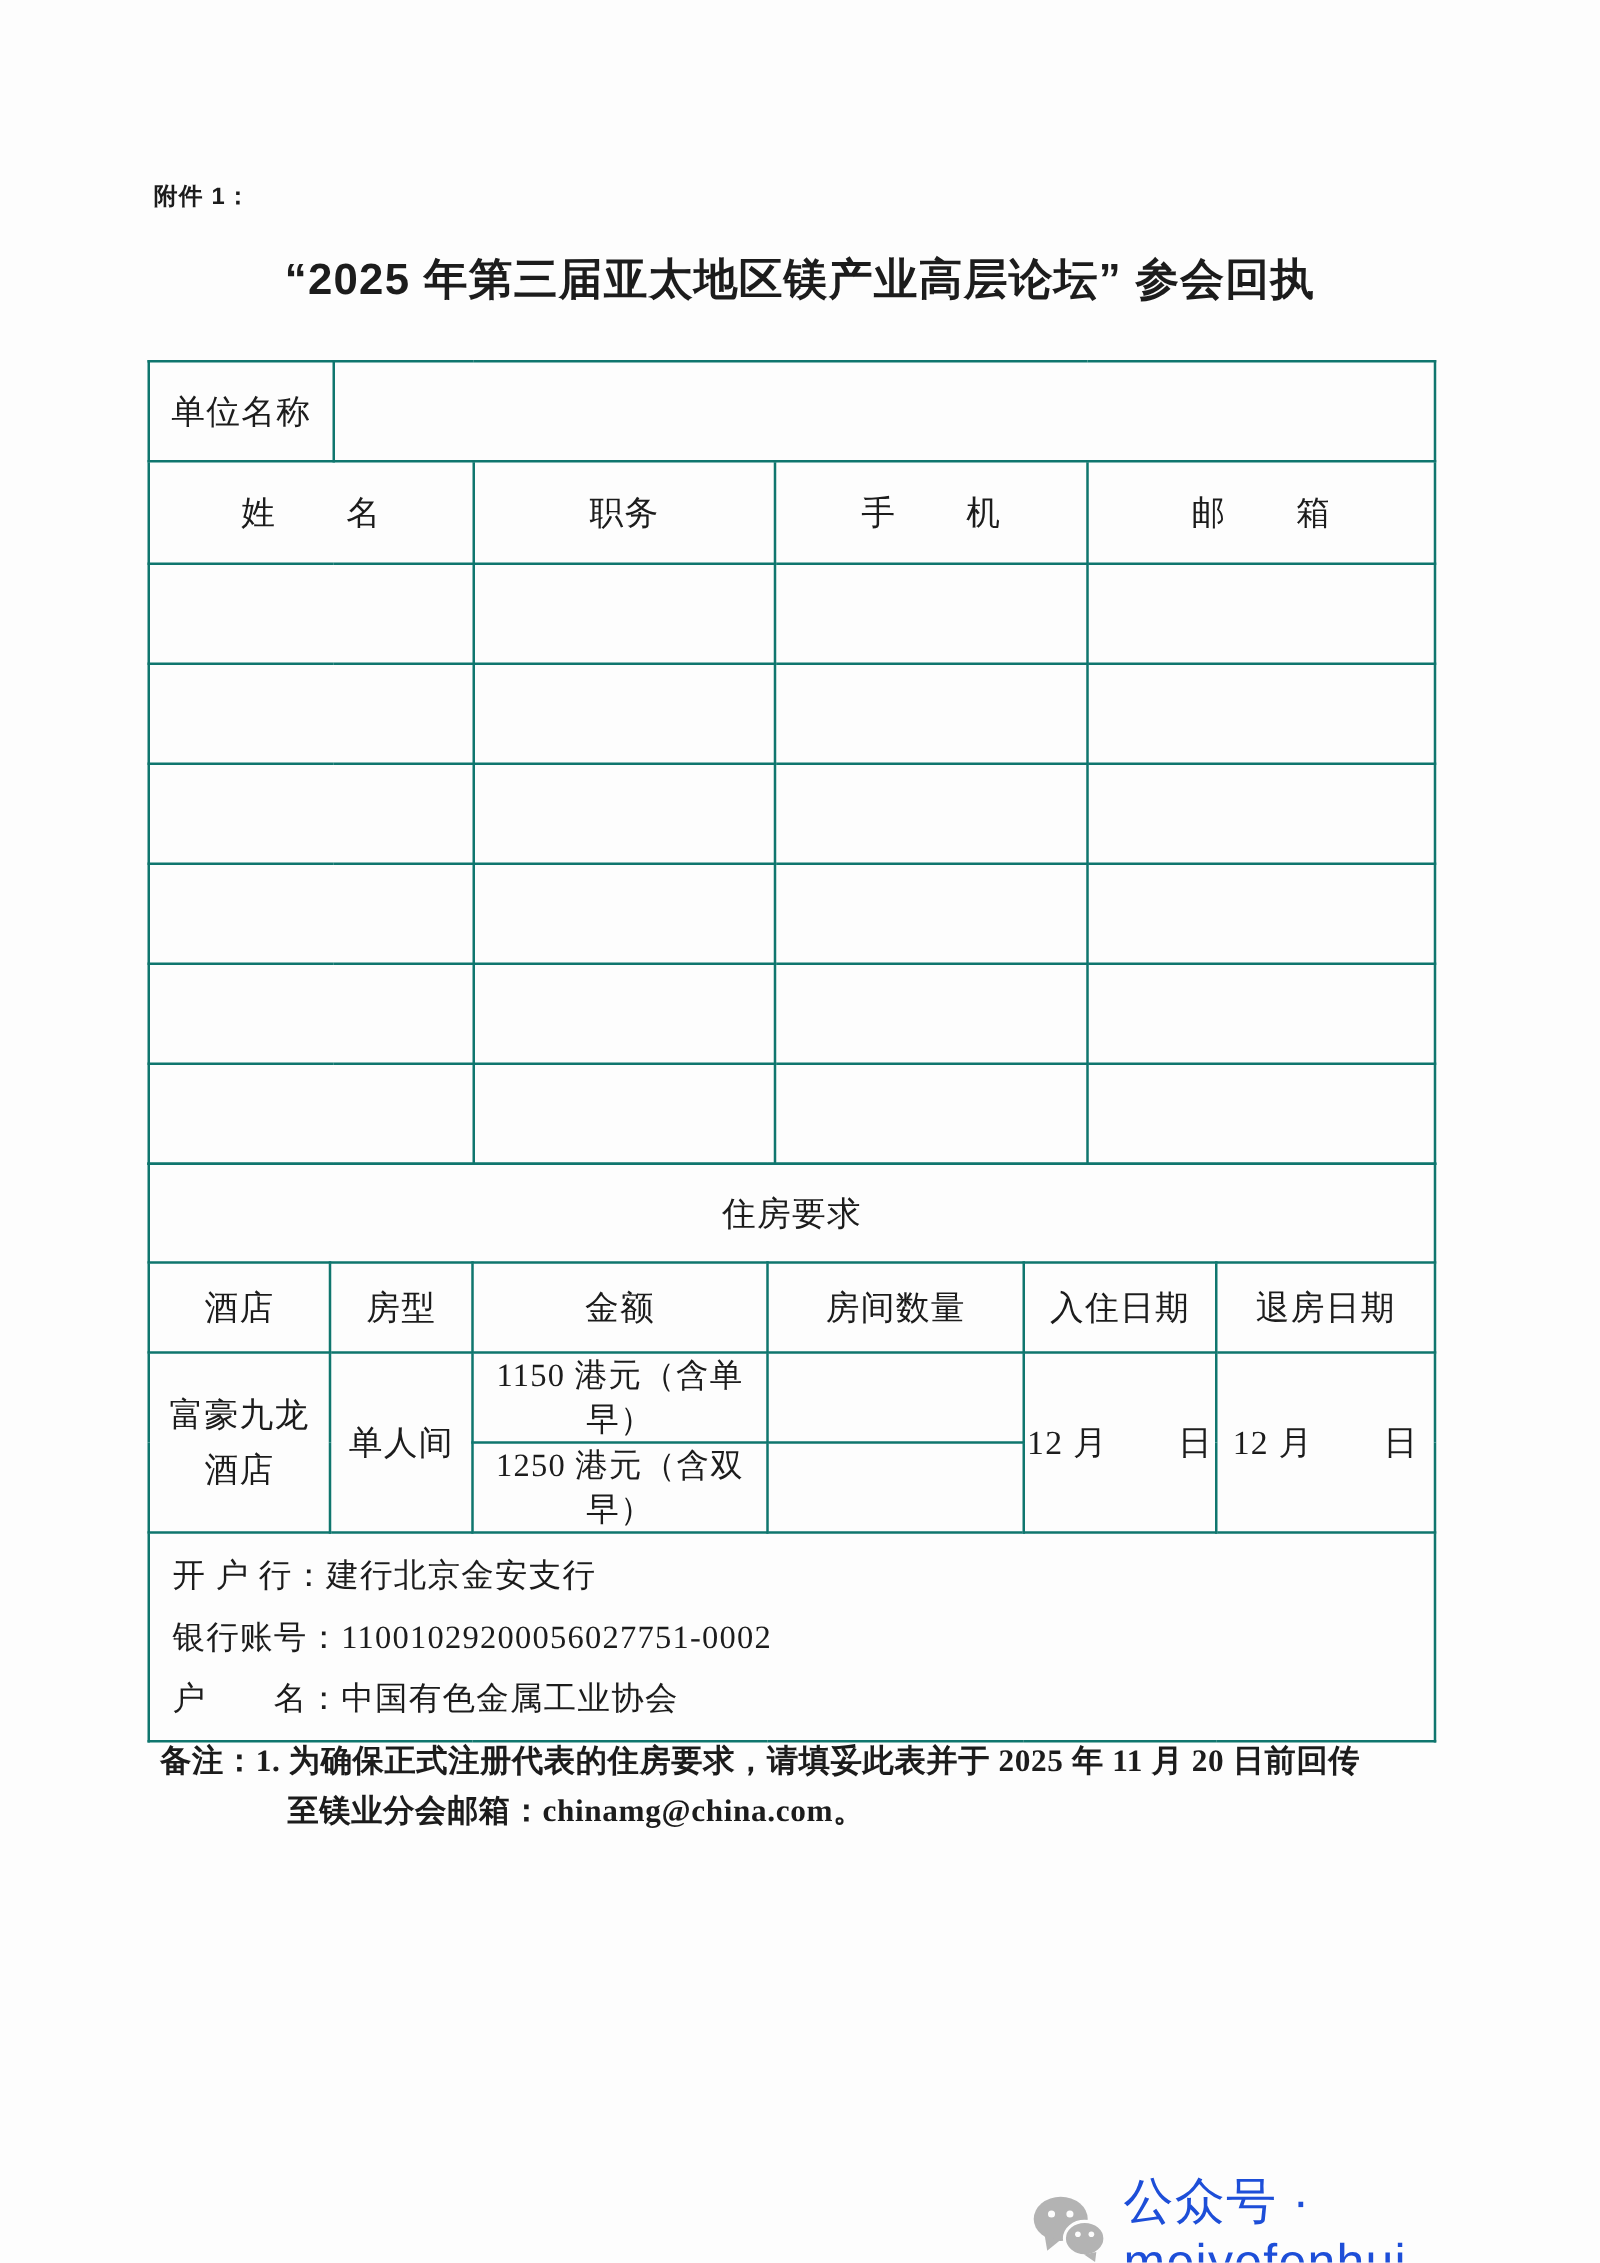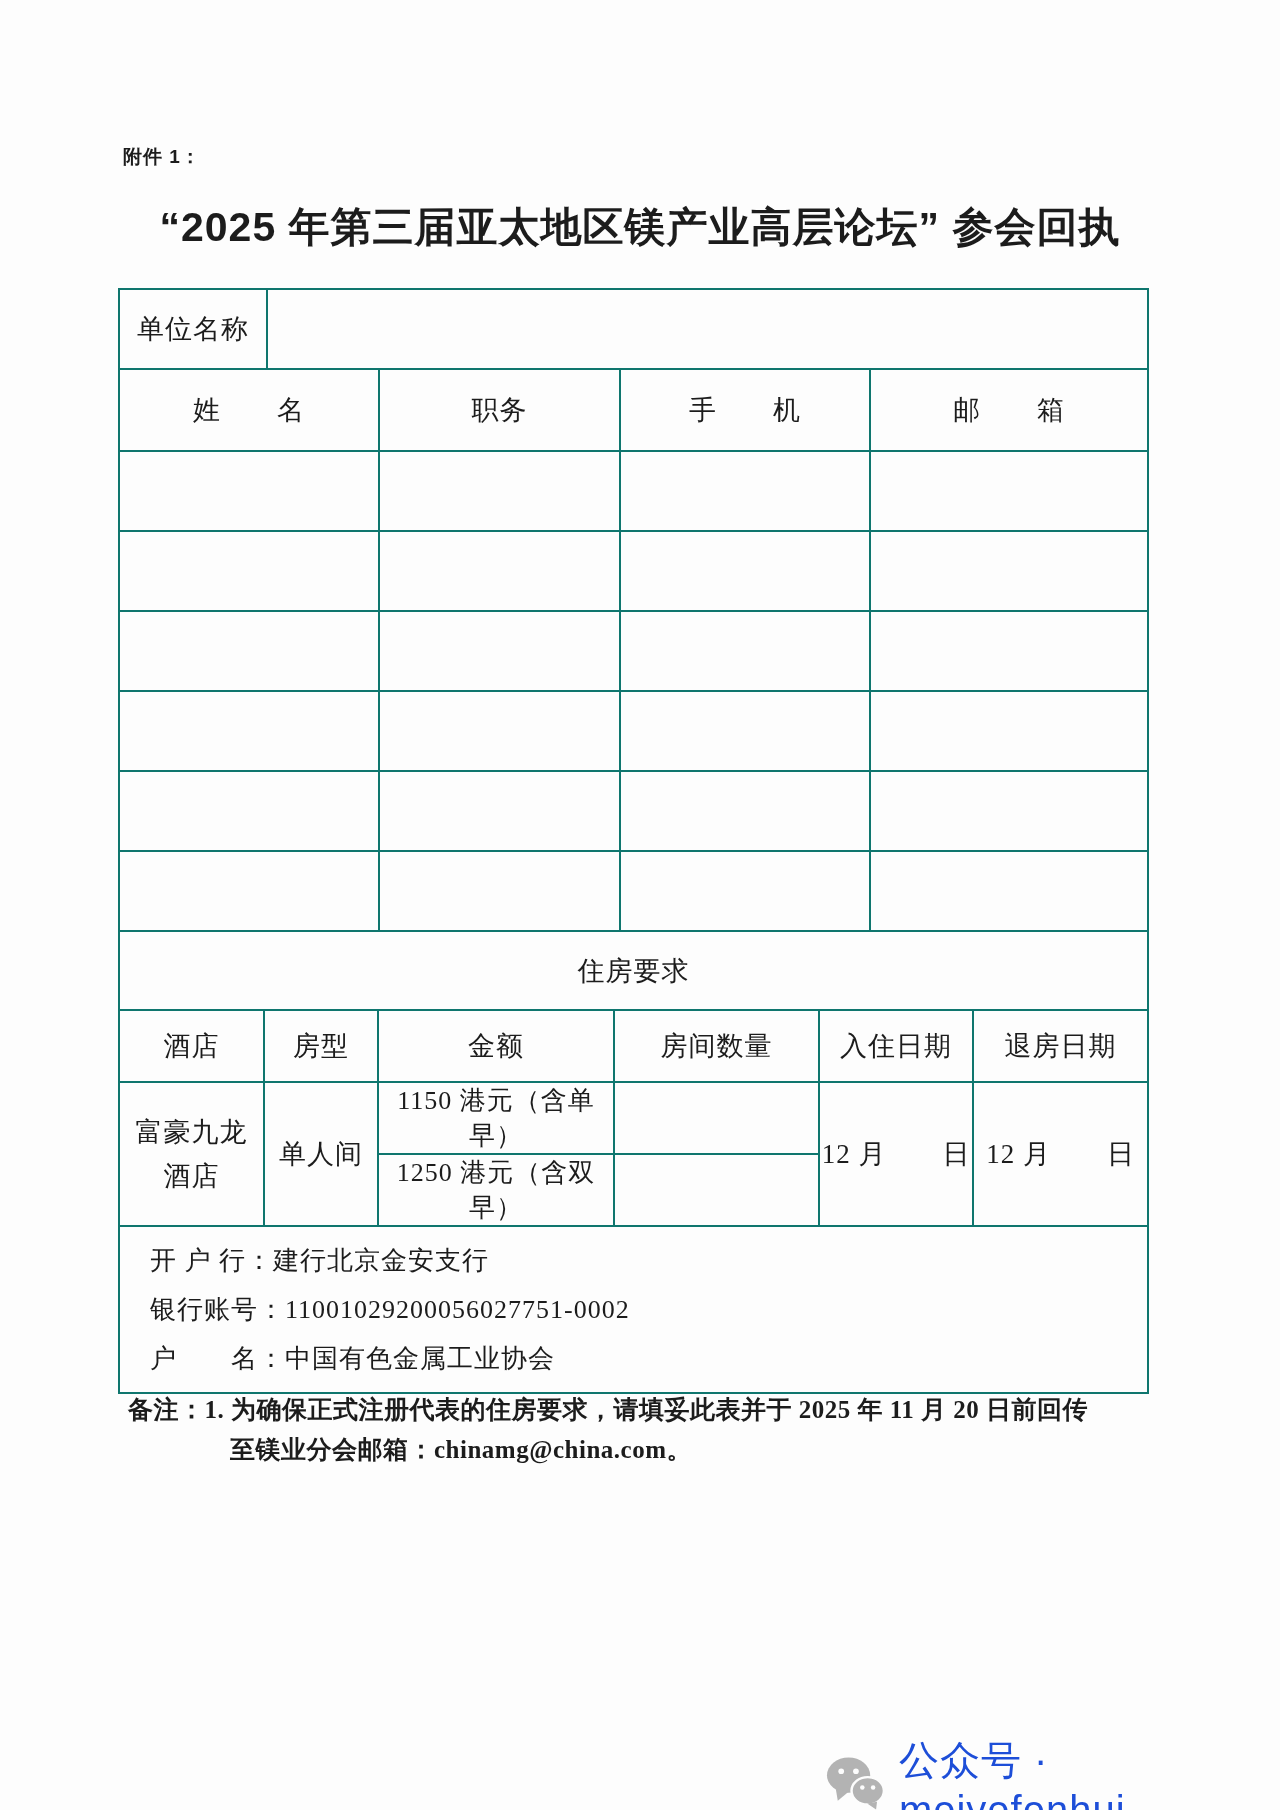--- a/index.html
+++ b/index.html
@@ -13,21 +13,21 @@
   }
   .attachment{
     position:absolute;left:123px;top:144px;
     font-family:"Liberation Sans", sans-serif;
     font-weight:700;font-size:19px;letter-spacing:1px;
   }
   .doc-title{
     position:absolute;left:0;top:200px;width:1280px;
     text-align:center;
     font-family:"Liberation Sans", sans-serif;
-    font-weight:700;font-size:41px;letter-spacing:1px;
+    font-weight:700;font-size:35px;letter-spacing:1px;
   }
   .form-wrap{position:absolute;left:118px;top:288px;width:1029px;}
   table{border-collapse:collapse;table-layout:fixed;width:1029px;}
   table.tbl-b{margin-top:-2px;border-radius:18px;}
   td,th{
     border:2px solid #0f766e;
     padding:0;
     text-align:center;vertical-align:middle;
     font-size:27px;font-weight:400;
     letter-spacing:1px;
@@ -35,21 +35,21 @@
   }
   .h80{height:78px;} .h82{height:80px;} .h79{height:77px;}
   .h72{height:70px;} .h53{height:51px;} .hbank{height:153px;}
   .price-cell{font-size:26px;}
   .hotel-name{line-height:44px;}
   .bank-cell{
     text-align:left;vertical-align:middle;
     padding:6px 0 6px 18px;
     font-size:26px;
   }
-  .bank-cell div{line-height:49px;white-space:pre;margin-left:12px;}
+  .bank-cell div{line-height:49px;white-space:pre;}
   .notes{
     position:absolute;left:128px;top:1390px;width:1010px;
     font-weight:700;font-size:25px;line-height:40px;
     letter-spacing:0.5px;
   }
   .notes .nl2{padding-left:102px;}
   .notes .nl3{padding-left:100px;}
   .footer{
     position:absolute;left:826px;top:1733px;
     display:flex;align-items:center;gap:14px;

